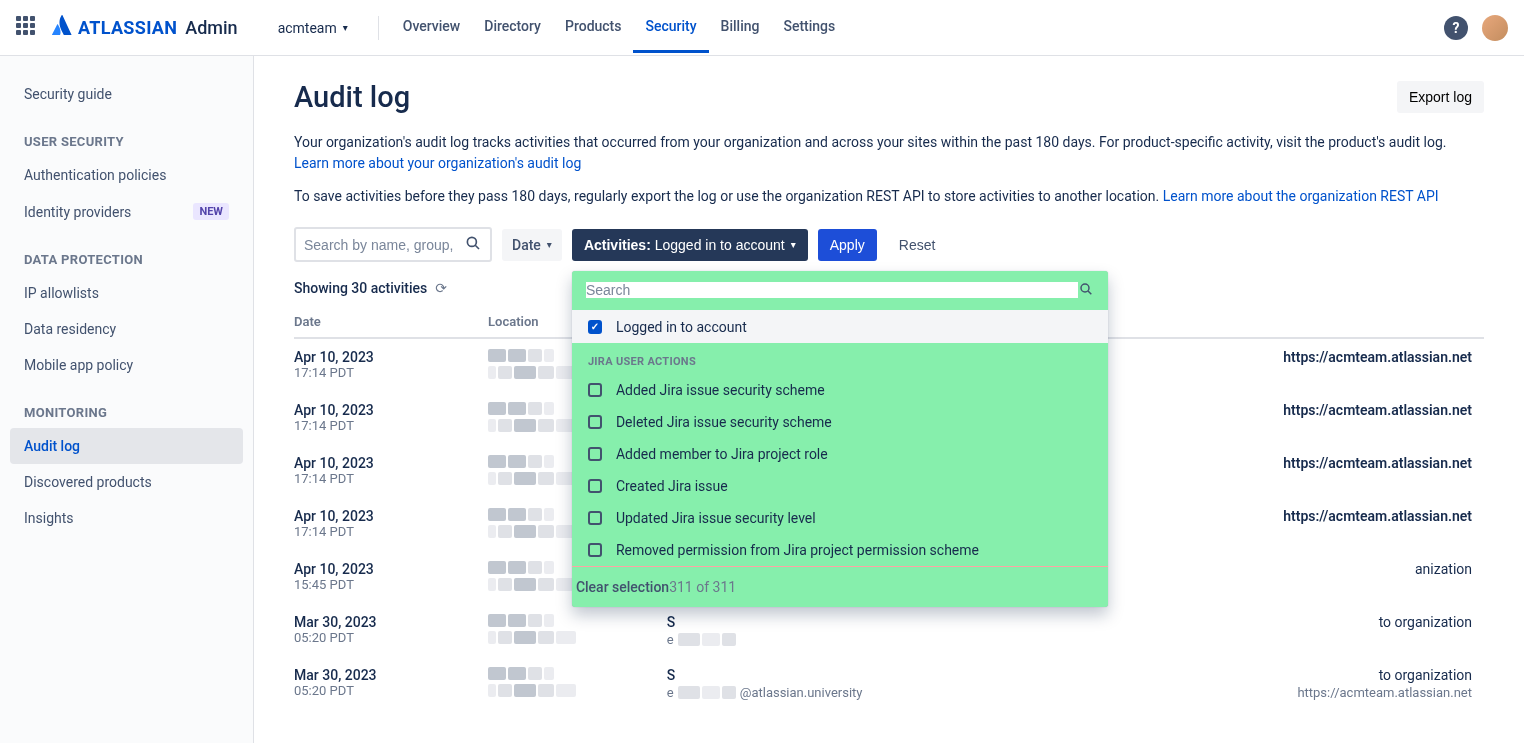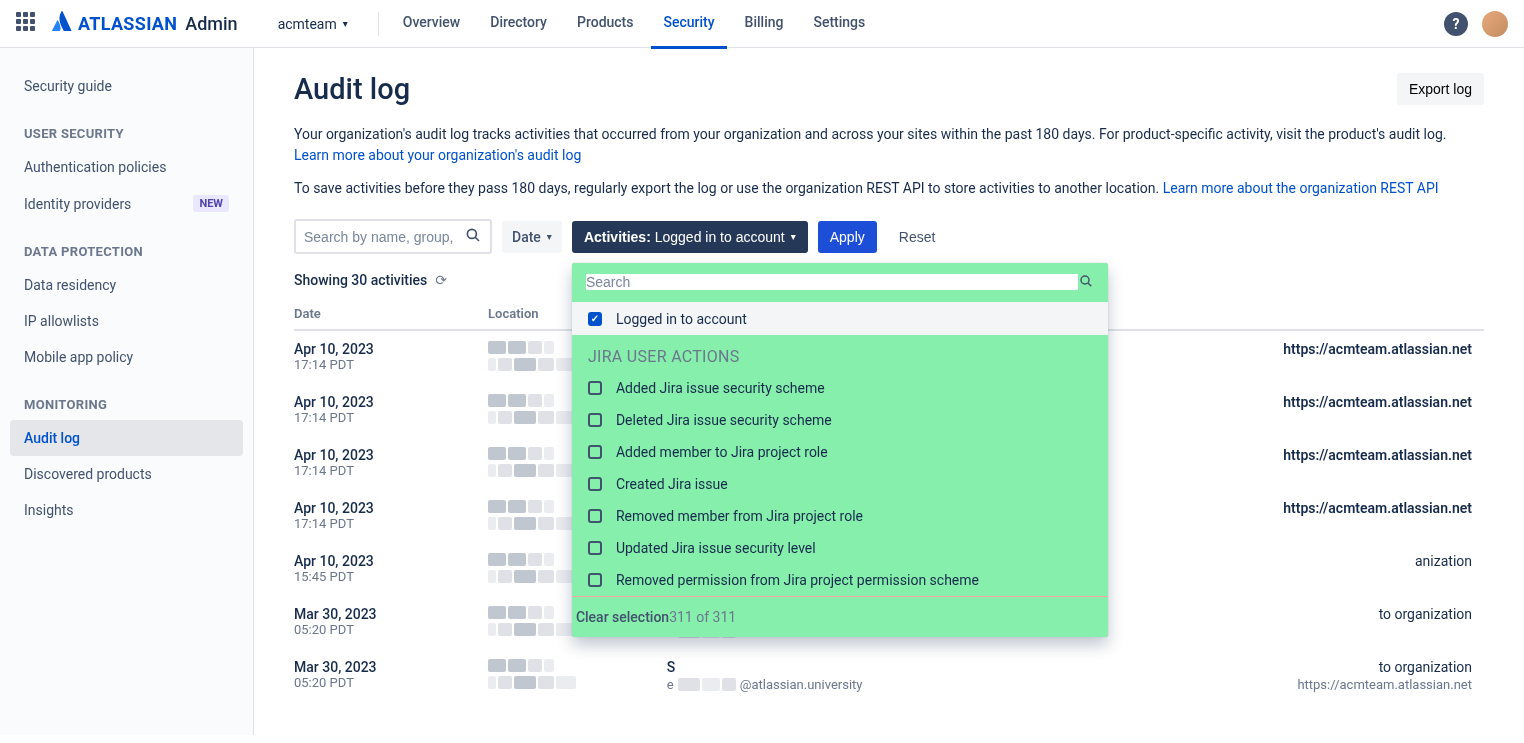--- a/index.html
+++ b/index.html
@@ -1,28 +1,28 @@
 <!DOCTYPE html>
 <html><head>
 <meta charset="utf-8">
 <style>
 * { box-sizing: border-box; margin: 0; padding: 0; }
 body { font-family: -apple-system, BlinkMacSystemFont, "Segoe UI", Roboto, sans-serif; font-size: 14px; color: #172b4d; background: #fff; }
 
 
-.topbar { height: 48px; border-bottom: 1px solid #dfe1e6; display: flex; align-items: center; padding: 9px 16px; }
+.topbar { height: 56px; border-bottom: 1px solid #dfe1e6; display: flex; align-items: center; padding: 9px 16px; }
 .apps-icon { width: 24px; height: 24px; margin-right: 12px; display: grid; grid-template-columns: repeat(3, 5px); grid-template-rows: repeat(3, 5px); gap: 2px; cursor: pointer; }
 .apps-icon span { background: #42526e; border-radius: 1px; }
 .logo { display: flex; align-items: center; gap: 6px; margin-right: 28px; }
 .logo-mark { color: #0052cc; font-weight: bold; font-size: 20px; }
 .logo-text { color: #0052cc; font-weight: 700; font-size: 18px; letter-spacing: 0.3px; }
 .logo-admin { color: #172b4d; font-size: 18px; font-weight: 500; margin-left: 2px; }
 .org-switch { display: flex; align-items: center; gap: 6px; padding: 6px 12px; margin-right: 6px; border-radius: 3px; cursor: pointer; }
 .divider-v { width: 1px; height: 24px; background: #dfe1e6; margin: 0 12px; }
-.nav-links { display: flex; align-items: center; gap: 6px; }
+.nav-links { display: flex; align-items: center; }
 .nav-link { padding: 16px 12px; color: #42526e; font-weight: 500; cursor: pointer; border-bottom: 3px solid transparent; }
 .nav-link.active { color: #0052cc; border-bottom-color: #0052cc; }
 .topbar-right { margin-left: auto; display: flex; align-items: center; gap: 14px; }
 .help-icon { width: 24px; height: 24px; border-radius: 50%; background: #42526e; color: #fff; display: flex; align-items: center; justify-content: center; font-weight: bold; cursor: pointer; font-size: 14px; }
 .avatar { width: 26px; height: 26px; border-radius: 50%; background: linear-gradient(135deg, #e8a87c, #c38d5f); cursor: pointer; }
 
 
 .layout { display: flex; height: calc(100vh - 56px); }
 .sidebar { width: 254px; border-right: 1px solid #dfe1e6; background: #fafbfc; padding: 20px 10px; overflow-y: auto; }
 .side-item { display: flex; align-items: center; justify-content: space-between; padding: 10px 14px; border-radius: 4px; color: #42526e; cursor: pointer; font-size: 14px; }
@@ -61,21 +61,21 @@
 .dd-search input { border: none; outline: none; flex: 1; font-size: 14px; color: #172b4d; }
 .dd-search input::placeholder { color: #7a869a; }
 .dd-list { max-height: 298px; overflow-y: auto; }
 .dd-list::-webkit-scrollbar { width: 10px; }
 .dd-list::-webkit-scrollbar-thumb { background: #c1c7d0; border-radius: 5px; }
 .dd-list::-webkit-scrollbar-track { background: transparent; }
 .dd-item { display: flex; align-items: center; gap: 14px; padding: 8px 16px; cursor: pointer; }
 .dd-item:hover, .dd-item.selected { background: #f4f5f7; }
 .dd-check { width: 14px; height: 14px; border: 2px solid #42526e; border-radius: 3px; display: flex; align-items: center; justify-content: center; flex-shrink: 0; }
 .dd-check.checked { background: #0052cc; border-color: #0052cc; color: #fff; font-size: 10px; font-weight: bold; }
-.dd-group { padding: 12px 16px 6px; font-size: 16px; font-weight: 400; color: #6b778c; text-transform: uppercase; letter-spacing: 0.3px; }
+.dd-group { padding: 12px 16px 6px; font-size: 11px; font-weight: 700; color: #6b778c; text-transform: uppercase; letter-spacing: 0.3px; }
 .dd-footer { border-top: 1px solid #fca5a5; padding: 12px 4px; display: flex; justify-content: flex-start; color: #6b778c; }
 .dd-clear { color: #42526e; cursor: pointer; font-weight: 500; }
 
 
 .showing { font-weight: 500; margin-bottom: 10px; display: flex; align-items: center; gap: 8px; }
 .refresh-icon { color: #6b778c; font-size: 14px; cursor: pointer; }
 
 
 .table { width: 100%; border-collapse: collapse; }
 .table th { text-align: left; padding: 8px 12px 8px 0; font-weight: 600; color: #6b778c; font-size: 13px; border-bottom: 2px solid #dfe1e6; }
@@ -141,24 +141,24 @@
       <div class="side-heading">USER SECURITY</div>
       <div class="side-item">
         <span>Authentication policies</span>
       </div>
       <div class="side-item">
         <span>Identity providers</span>
         <span class="badge-new">NEW</span>
       </div>
       <div class="side-heading">DATA PROTECTION</div>
       <div class="side-item">
+        <span>IP allowlists</span>
+      </div>
+      <div class="side-item">
         <span>Data residency</span>
-      </div>
-      <div class="side-item">
-        <span>IP allowlists</span>
       </div>
       <div class="side-item">
         <span>Mobile app policy</span>
       </div>
       <div class="side-heading">MONITORING</div>
       <div class="side-item active">
         <span>Audit log</span>
       </div>
       <div class="side-item">
         <span>Discovered products</span>
@@ -229,24 +229,20 @@
               <div class="dd-item">
                 <div class="dd-check"></div>
                 <span>Added member to Jira project role</span>
               </div>
               <div class="dd-item">
                 <div class="dd-check"></div>
                 <span>Created Jira issue</span>
               </div>
               <div class="dd-item">
                 <div class="dd-check"></div>
-                <span>Removed member from Jira project role</span>
-              </div>
-              <div class="dd-item">
-                <div class="dd-check"></div>
                 <span>Updated Jira issue security level</span>
               </div>
               <div class="dd-item">
                 <div class="dd-check"></div>
                 <span>Removed permission from Jira project permission scheme</span>
               </div>
             </div>
           <div class="dd-footer">
             <span class="dd-clear">Clear selection</span>
             <span>311 of 311</span>

